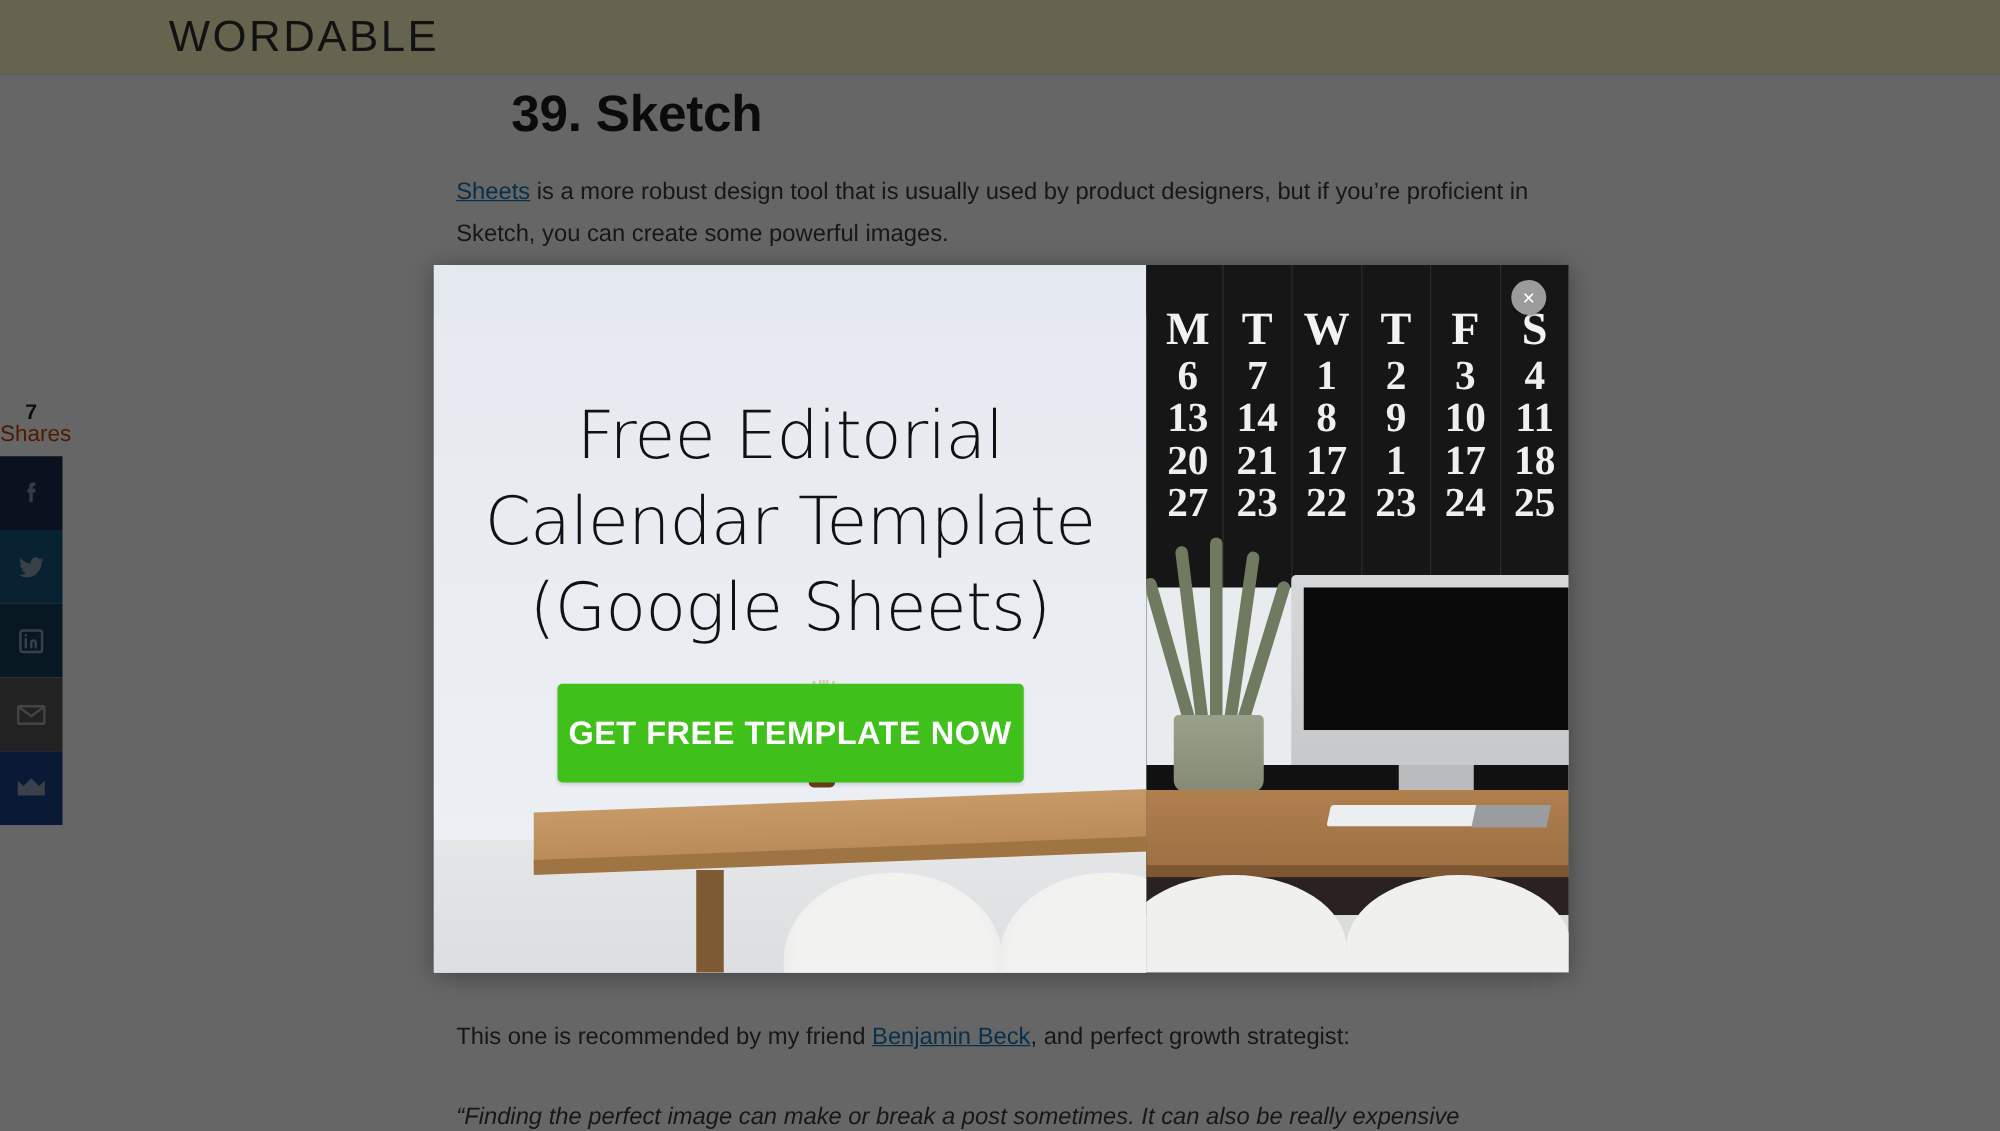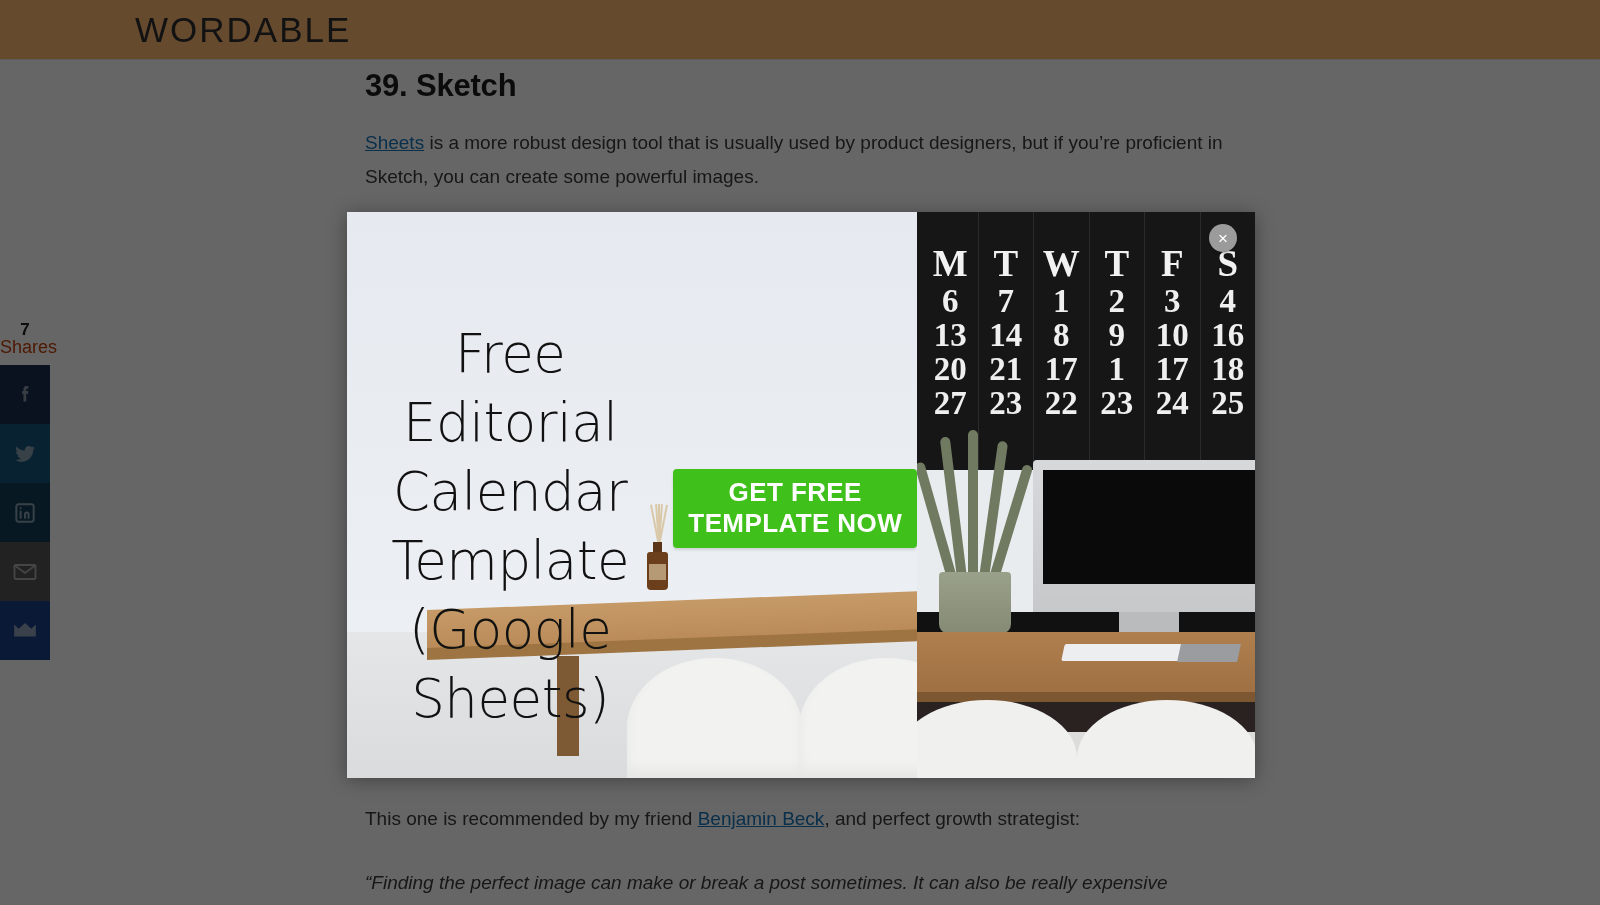--- a/index.html
+++ b/index.html
@@ -8,43 +8,44 @@
     font-family:"Liberation Sans", sans-serif;
     background:#ffffff;
   }
   #stage { position:relative; width:1600px; height:905px; overflow:hidden; background:#fff; }
 
   
   #page { position:absolute; inset:0; background:#ffffff; }
 
   .site-header {
     position:absolute; top:0; left:0; width:1600px; height:60px;
-    background:#fdba74; display:flex; align-items:center;
+    background:#fef9c3; display:flex; align-items:center;
     border-bottom:1px solid #e9e9e9;
   }
   .logo {
     margin-left:135px; font-size:35px; letter-spacing:2px;
     color:#2f2f2f; font-weight:300; font-family:"Liberation Sans", sans-serif;
     white-space:nowrap;
   }
   .nav { margin-left:auto; display:flex; align-items:center; gap:0; }
   .nav-item {
     font-size:15px; letter-spacing:1.1px; color:#555; font-weight:400;
     padding:0 16px; white-space:nowrap; text-decoration:none;
   }
   .try-free {
     margin-left:44px; margin-right:158px;
     background:#2e7d32; color:#fff; font-size:15px; font-weight:700;
     letter-spacing:1.2px; padding:12px 24px; border:none; white-space:nowrap;
   }
 
   .article { position:absolute; left:365px; top:60px; width:860px; }
   .art-h2 {
-    font-size:31px; font-weight:700; color:#1c1c1c; margin-top:8px;
+    font-size:41px; font-weight:700; color:#1c1c1c; margin-top:8px;
     letter-spacing:-0.2px;
+    margin-left:44px;
   }
   .art-p {
     font-size:19px; line-height:34px; color:#3b3b3b; margin-top:22px;
   }
   .art-link { color:#1876b8; text-decoration:underline; }
   .art-quote {
     font-size:19px; line-height:34px; color:#3b3b3b; font-style:italic;
     margin-top:30px;
   }
 
@@ -72,21 +73,21 @@
   }
 
   
   #modal {
     position:absolute; left:347px; top:212px; width:908px; height:566px;
     z-index:20; display:flex; background:#e4e9ef;
     box-shadow:0 2px 18px rgba(0,0,0,0.35); overflow:hidden;
   }
   .modal-left {
     position:relative; width:570px; height:566px; background:#7dd3fc;
-    display:flex; flex-direction:row; align-items:center; overflow:hidden;
+    display:flex; flex-direction:column; align-items:center; overflow:hidden;margin-top:40px;
   }
   .modal-headline {
     position:relative; z-index:3; margin-top:62px; width:500px; text-align:center;
     font-size:53px; line-height:69px; font-weight:300; color:#111;
     font-family:"DejaVu Sans", sans-serif; letter-spacing:-0.5px;
   }
   .cta-btn {
     position:relative; z-index:3; margin-top:26px; width:373px; height:79px;
     background:#3fc01a; color:#ffffff; border:none; border-radius:4px;
     font-size:26px; font-weight:700; letter-spacing:0.4px;
@@ -345,21 +346,21 @@
               <div class="cal-d">17</div>
               <div class="cal-d">24</div>
               <div class="cal-d blank"></div>
             </div>
           </div>
 
           <div class="cal-col">
             <div class="cal-dow">S</div>
             <div class="cal-dates">
               <div class="cal-d">4</div>
-              <div class="cal-d">16</div>
+              <div class="cal-d">11</div>
               <div class="cal-d">18</div>
               <div class="cal-d">25</div>
               <div class="cal-d blank"></div>
             </div>
           </div>
 
         </div>
       </div>
 
       <div class="pr-wall"></div>

